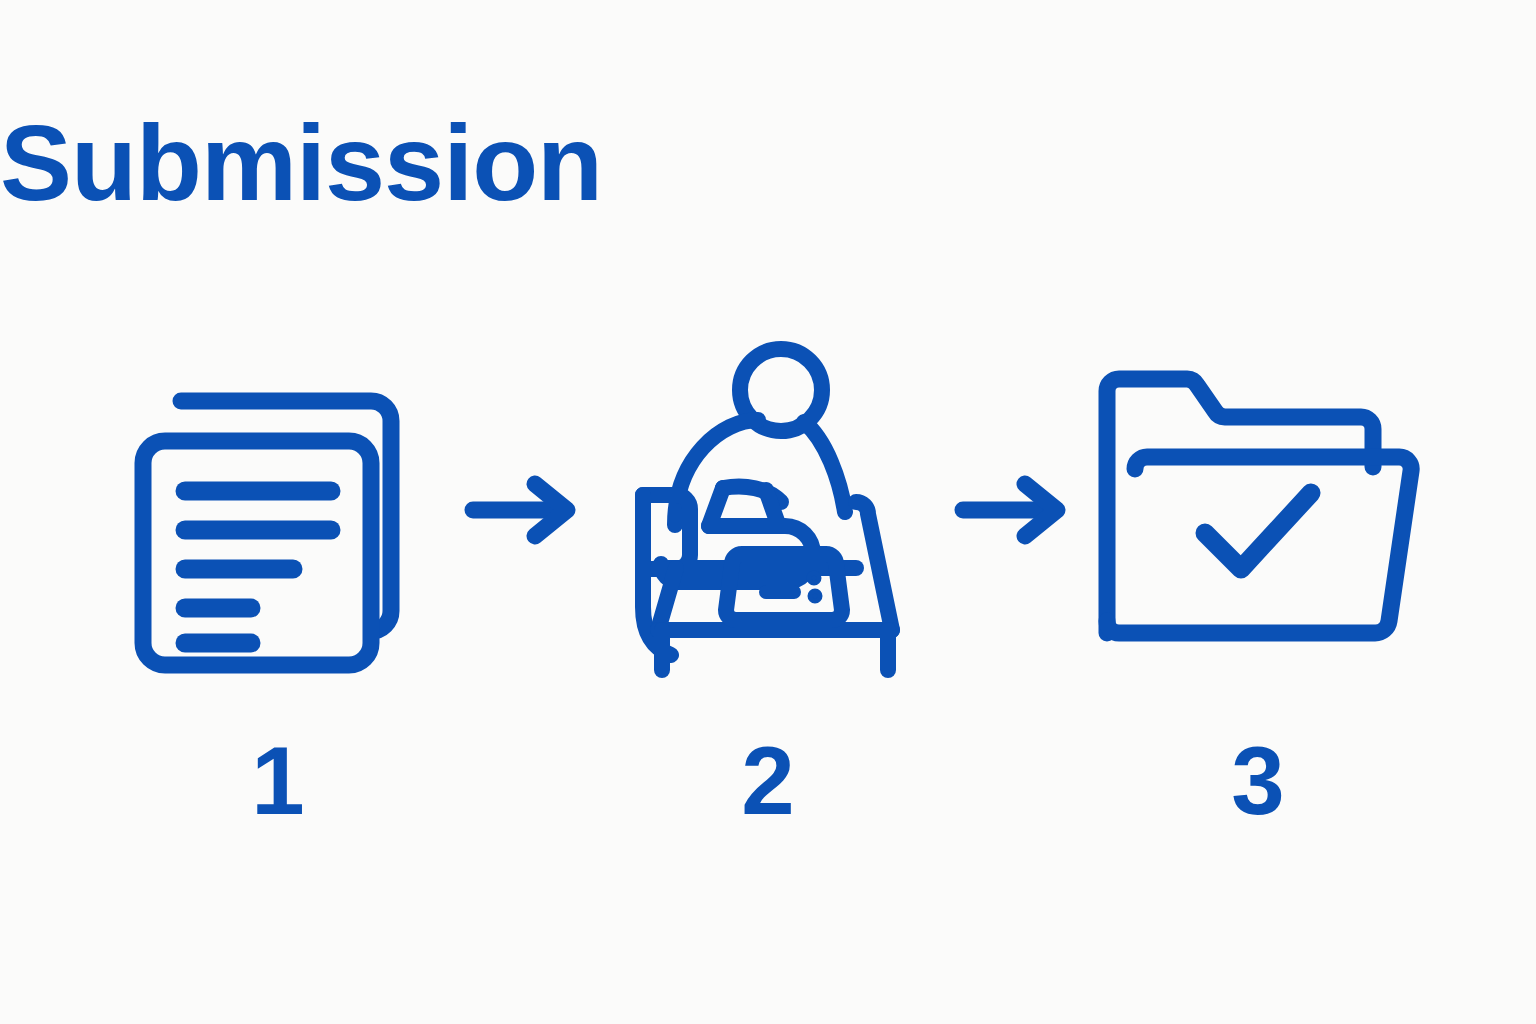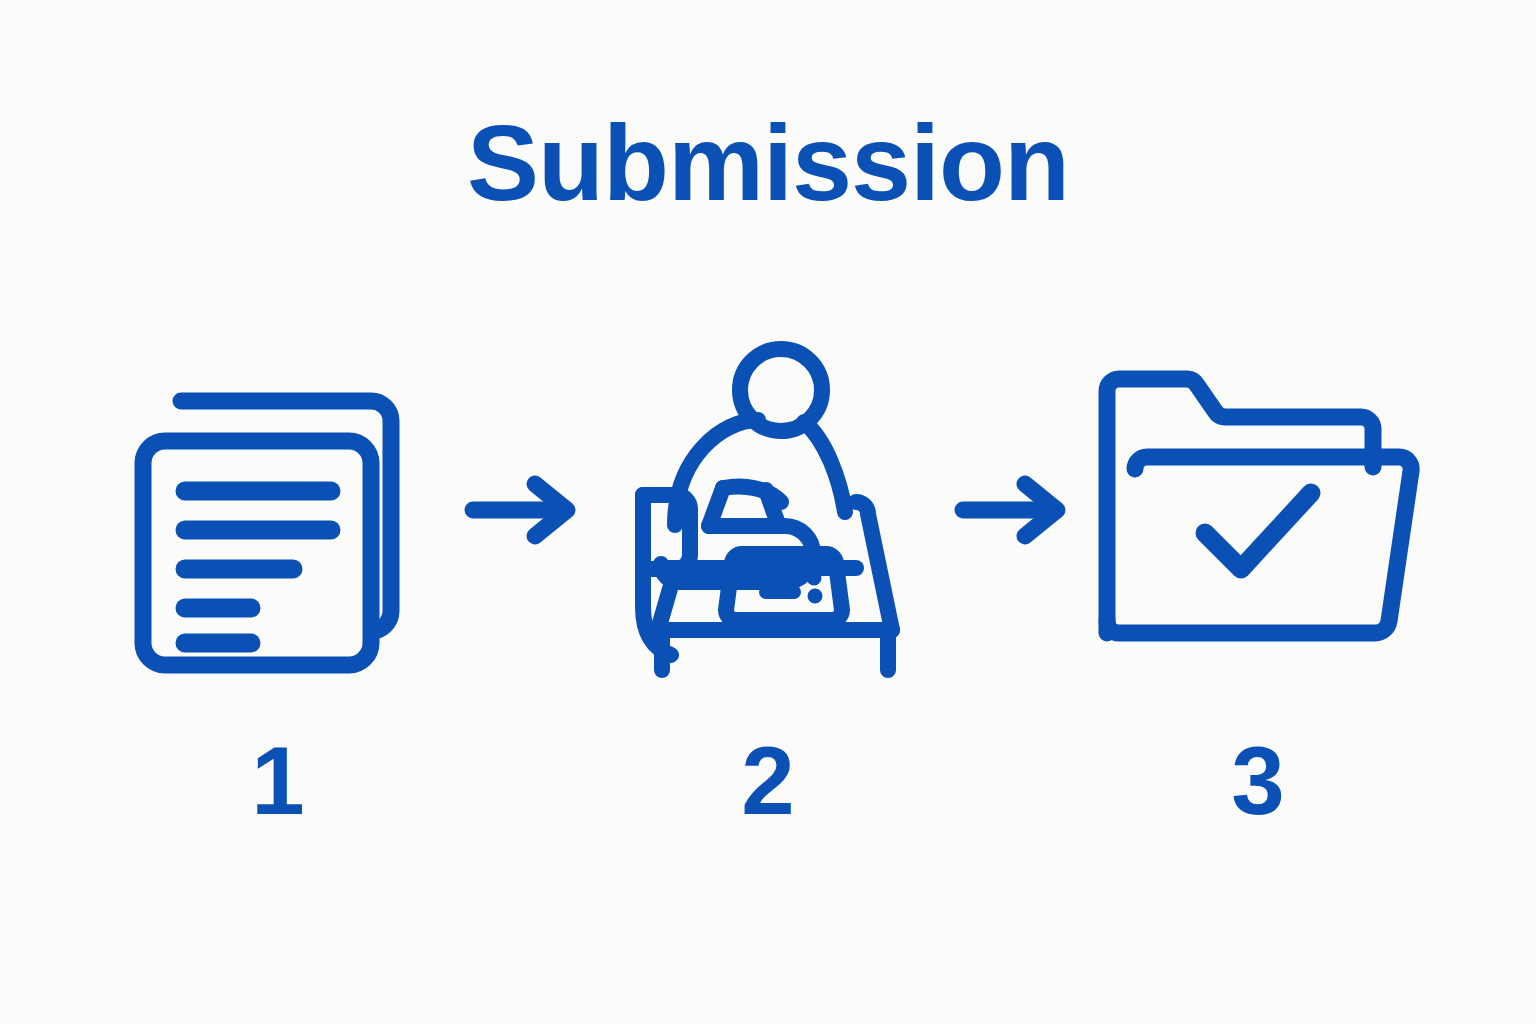--- a/index.html
+++ b/index.html
@@ -21,21 +21,20 @@
     height: 1024px;
     background: #fbfbfa;
   }
 
   
   .title {
     position: absolute;
     top: 104px;
     left: 0;
     width: 1536px;
-    text-align: center;
     font-size: 108px;
     font-weight: 700;
     letter-spacing: -1px;
     color: #0b51b5;
     line-height: 1.1;
     user-select: none;
   }
 
   
   .flow {

